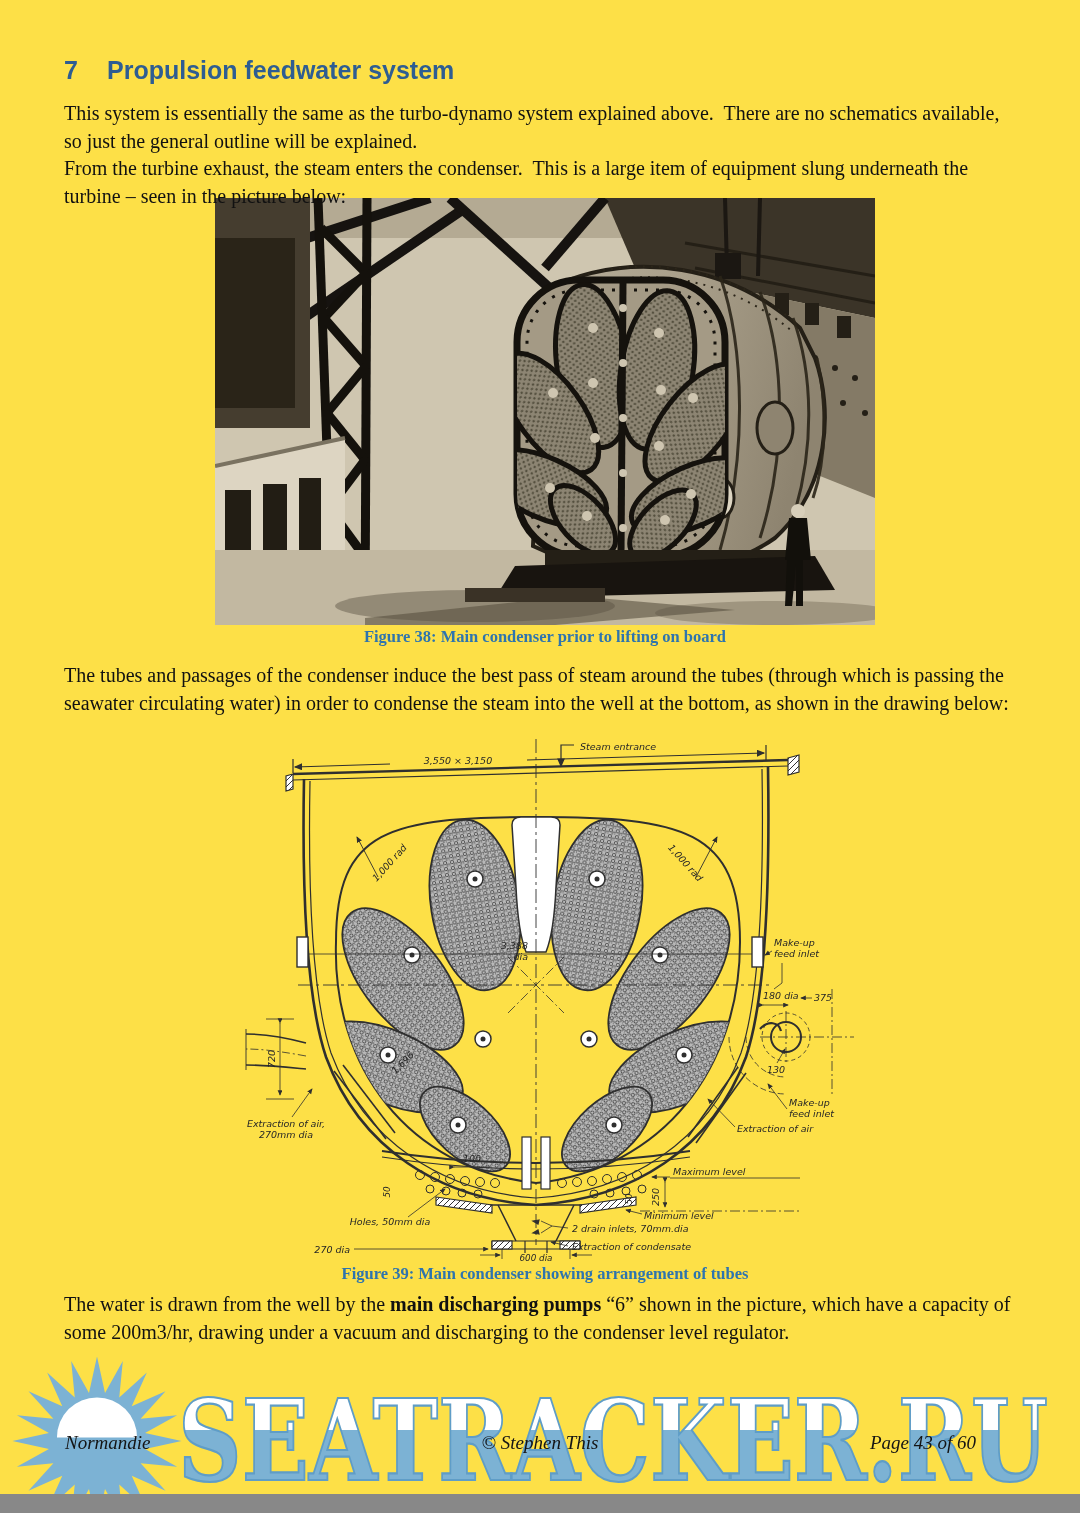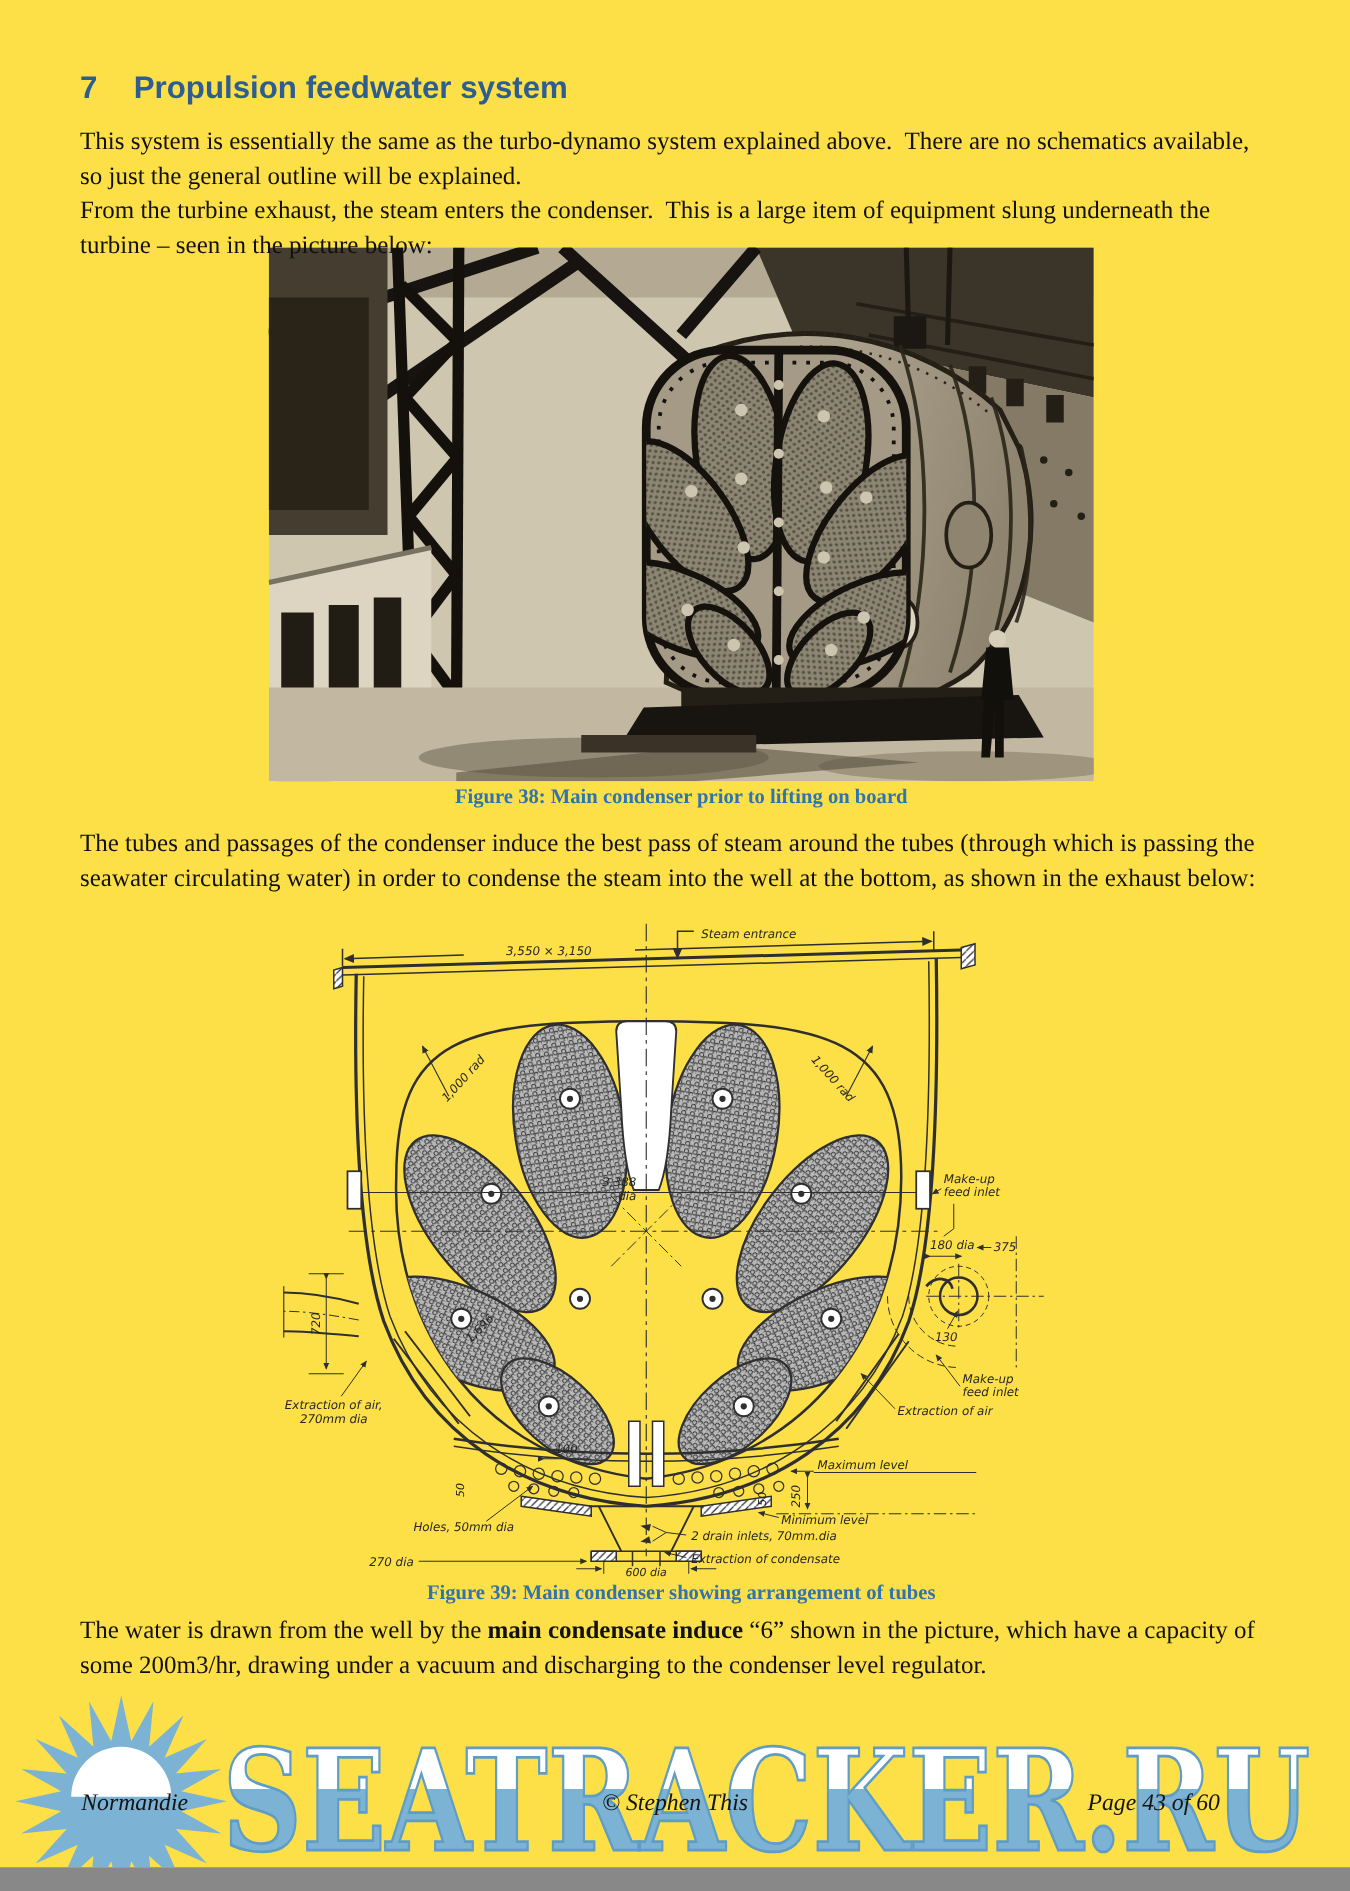--- a/index.html
+++ b/index.html
@@ -181,23 +181,23 @@
       <rect x="250" y="390" width="140" height="14" fill="#3a3226"></rect>
 
       <g>
         <circle cx="583" cy="313" r="7" fill="#d8cfba"></circle>
         <path d="M574,320 L592,320 L596,362 L588,362 L588,408 L581,408 L581,366 L577,408 L570,408 L572,362 L570,362 Z" fill="#12100b"></path>
       </g>
     </svg>
   </div>
   <div class="abs caption" style="left:215px;top:627px;width:660px;">Figure 38: Main condenser prior to lifting on board</div>
 
-  <p class="abs bodytext" style="top:662px;">The tubes and passages of the condenser induce the best pass of steam around the tubes (through which is passing the seawater circulating water) in order to condense the steam into the well at the bottom, as shown in the exhaust below:</p>
-
-  <div class="abs fig" style="left:221px;top:737px;text-align:center;">
+  <p class="abs bodytext" style="top:662px;">The tubes and passages of the condenser induce the best pass of steam around the tubes (through which is passing the seawater circulating water) in order to condense the steam into the well at the bottom, as shown in the drawing below:</p>
+
+  <div class="abs fig" style="left:240px;top:737px;text-align:center;">
     <svg width="623" height="525" viewBox="0 0 623 525">
       <defs>
         <pattern id="tn" width="7" height="6" patternUnits="userSpaceOnUse">
           <rect width="7" height="6" fill="#b9b9b9"></rect>
           <circle cx="2" cy="2" r="1.7" fill="none" stroke="#3c3c3c" stroke-width="0.8"></circle>
           <circle cx="5.5" cy="5" r="1.7" fill="none" stroke="#3c3c3c" stroke-width="0.8"></circle>
         </pattern>
         <pattern id="hat" width="6" height="6" patternUnits="userSpaceOnUse">
           <rect width="6" height="6" fill="#ffffff"></rect>
           <path d="M0,6 L6,0" stroke="#333" stroke-width="1"></path>
@@ -389,21 +389,21 @@
       <text class="dlabel" x="419" y="460" text-anchor="middle" transform="rotate(-90 419 460)">250</text>
       <text class="dlabel" x="404" y="482">Minimum level</text>
       <text class="dlabel" x="332" y="495">2 drain inlets, 70mm.dia</text>
       <text class="dlabel" x="332" y="513">Extraction of condensate</text>
       <text class="dlabel" x="110" y="516" text-anchor="end">270 dia</text>
       <text class="dlabel sm" x="296" y="524" text-anchor="middle">600 dia</text>
     </svg>
   </div>
   <div class="abs caption" style="left:215px;top:1264px;width:660px;">Figure 39: Main condenser showing arrangement of tubes</div>
 
-  <p class="abs bodytext" style="top:1291px;"><span>The water is drawn from the well by the </span><strong>main condensate induce</strong><span> “6” shown in the picture, which have a capacity of some 200m3/hr, drawing under a vacuum and discharging to the condenser level regulator.</span></p>
+  <p class="abs bodytext" style="top:1291px;"><span>The water is drawn from the well by the </span><strong>main discharging pumps</strong><span> “6” shown in the picture, which have a capacity of some 200m3/hr, drawing under a vacuum and discharging to the condenser level regulator.</span></p>
 
   <svg class="abs wm" style="left:8px;top:1352px;" width="178" height="178" viewBox="-100 -100 200 200">
     <polygon fill="#7CB2D4" points="95,0 54,9 90,29 49,25 77,56 39,39 56,77 25,49 29,90 9,54 0,95 -9,54 -29,90 -25,49 -56,77 -39,39 -77,56 -49,25 -90,29 -54,9 -95,0 -54,-9 -90,-29 -49,-25 -77,-56 -39,-39 -56,-77 -25,-49 -29,-90 -9,-54 0,-95 9,-54 29,-90 25,-49 56,-77 39,-39 77,-56 49,-25 90,-29 54,-9"></polygon>
     <path d="M-45,-4 A45,45 0 0 1 45,-4 Z" fill="#ffffff"></path>
   </svg>
   <svg class="abs wm" style="left:170px;top:1380px;" width="888" height="115" viewBox="0 0 888 115">
     <defs>
       <linearGradient id="wmg" x1="0" y1="0" x2="0" y2="1">
         <stop offset="0" stop-color="#ffffff"></stop>
         <stop offset="0.42" stop-color="#ffffff"></stop>

